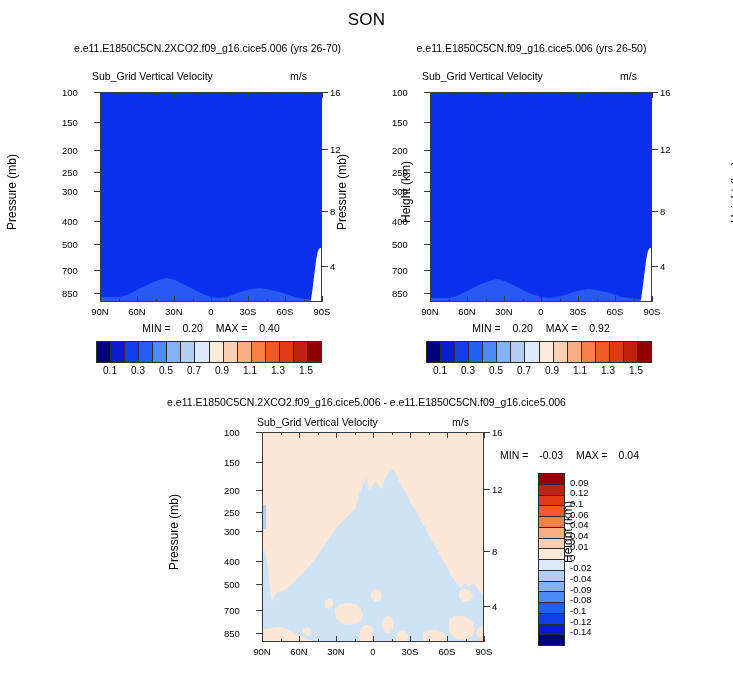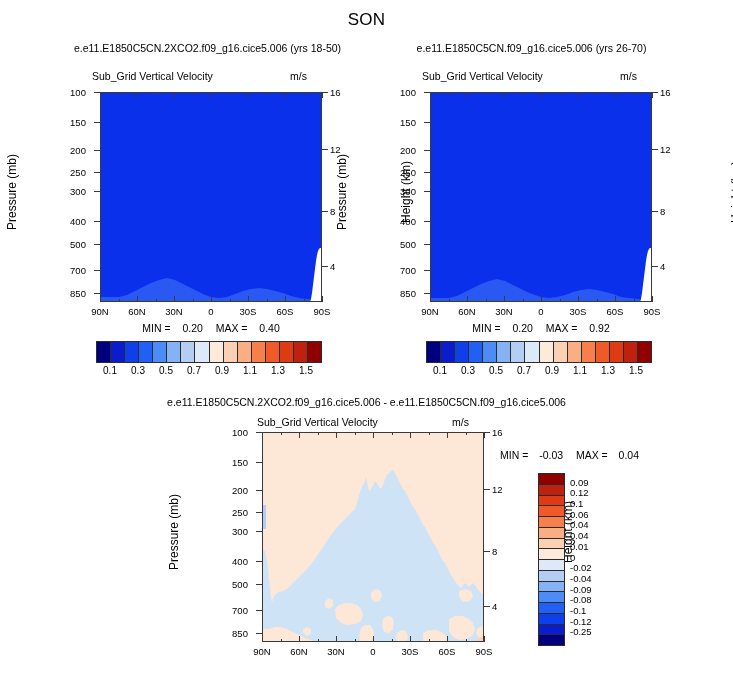--- a/index.html
+++ b/index.html
@@ -18,21 +18,21 @@
   .var-label{font-size:10.5px;white-space:nowrap;}
   .unit-label{font-size:10.5px;white-space:nowrap;}
   .minmax{font-size:10.5px;white-space:nowrap;text-align:center;}
 
   
   .frame{border:1.1px solid #3a3a3a;box-sizing:border-box;overflow:hidden;position:absolute;background:#fff;}
   .fill{position:absolute;left:0;top:0;width:100%;height:100%;}
 
   
   .tick-lab{position:absolute;font-size:9.5px;white-space:nowrap;}
-  .ytick{text-align:center;}
+  .ytick{text-align:left;}
   .xtick{text-align:center;}
 
   .axis-title{position:absolute;font-size:12px;white-space:nowrap;
     transform-origin:center center;}
   .rot-left{transform:rotate(-90deg);}
   .rot-right{transform:rotate(-90deg);}
 
   
   .tk{position:absolute;background:#3a3a3a;}
 
@@ -43,21 +43,21 @@
 
   .cbar-v{position:absolute;display:flex;flex-direction:column-reverse;border:1px solid #2b2b2b;}
   .cbar-v i{display:block;width:100%;flex:1 1 0;}
   .cbar-lab-v{position:absolute;font-size:9.5px;white-space:nowrap;text-align:left;}
 </style>
 </head>
 <body>
 
 <div class="abs" id="main-title">SON</div>
 
-<div class="abs panel-title" style="left:0;top:42px;width:415px;">e.e11.E1850C5CN.2XCO2.f09_g16.cice5.006 (yrs 18-50)</div>
+<div class="abs panel-title" style="left:0;top:42px;width:415px;">e.e11.E1850C5CN.2XCO2.f09_g16.cice5.006 (yrs 26-70)</div>
 
 <div class="abs var-label" style="left:92px;top:70px;">Sub_Grid Vertical Velocity</div>
 <div class="abs unit-label" style="left:290px;top:70px;">m/s</div>
 
 <div class="frame" id="frame1" style="left:100px;top:92px;width:222px;height:210px;">
   <div class="fill">
     <svg width="222" height="210" viewBox="0 0 222 210" preserveAspectRatio="none" style="display:block">
       <rect x="0" y="0" width="222" height="210" fill="#0a30ec"></rect>
 
       <path d="M0,210 L0,204 L18,204 L26,202 L34,198 L42,194 L50,190 L58,187 L66,185 L74,187 L82,191
@@ -147,21 +147,21 @@
   <div class="cbar-lab-h" style="left:96px;top:365px;width:28px;">0.1</div>
   <div class="cbar-lab-h" style="left:124px;top:365px;width:28px;">0.3</div>
   <div class="cbar-lab-h" style="left:152px;top:365px;width:28px;">0.5</div>
   <div class="cbar-lab-h" style="left:180px;top:365px;width:28px;">0.7</div>
   <div class="cbar-lab-h" style="left:208px;top:365px;width:28px;">0.9</div>
   <div class="cbar-lab-h" style="left:236px;top:365px;width:28px;">1.1</div>
   <div class="cbar-lab-h" style="left:264px;top:365px;width:28px;">1.3</div>
   <div class="cbar-lab-h" style="left:292px;top:365px;width:28px;">1.5</div>
 </div>
 
-<div class="abs panel-title" style="left:330px;top:42px;width:403px;">e.e11.E1850C5CN.f09_g16.cice5.006 (yrs 26-70)</div>
+<div class="abs panel-title" style="left:330px;top:42px;width:403px;">e.e11.E1850C5CN.f09_g16.cice5.006 (yrs 26-50)</div>
 
 <div class="abs var-label" style="left:422px;top:70px;">Sub_Grid Vertical Velocity</div>
 <div class="abs unit-label" style="left:620px;top:70px;">m/s</div>
 
 <div class="frame" id="frame2" style="left:430px;top:92px;width:222px;height:210px;">
   <div class="fill">
     <svg width="222" height="210" viewBox="0 0 222 210" preserveAspectRatio="none" style="display:block">
       <rect x="0" y="0" width="222" height="210" fill="#0a30ec"></rect>
       <path d="M0,210 L0,205 L18,205 L26,203 L34,199 L42,195 L50,191 L58,188 L66,186 L74,188 L82,192
                L90,196 L98,200 L104,202 L110,204 L118,205 L126,204 L134,202 L142,199 L150,197 L158,196
@@ -384,21 +384,21 @@
     <div class="cbar-lab-v" style="left: 570px; top: 519.438px;">0.04</div>
     <div class="cbar-lab-v" style="left: 570px; top: 530.125px;">0.04</div>
     <div class="cbar-lab-v" style="left: 570px; top: 540.812px;">0.01</div>
     <div class="cbar-lab-v" style="left: 570px; top: 551.5px;">0</div>
     <div class="cbar-lab-v" style="left: 570px; top: 562.188px;">-0.02</div>
     <div class="cbar-lab-v" style="left: 570px; top: 572.875px;">-0.04</div>
     <div class="cbar-lab-v" style="left: 570px; top: 583.562px;">-0.09</div>
     <div class="cbar-lab-v" style="left: 570px; top: 594.25px;">-0.08</div>
     <div class="cbar-lab-v" style="left: 570px; top: 604.938px;">-0.1</div>
     <div class="cbar-lab-v" style="left: 570px; top: 615.625px;">-0.12</div>
-    <div class="cbar-lab-v" style="left: 570px; top: 626.312px;">-0.25</div>
+    <div class="cbar-lab-v" style="left: 570px; top: 626.312px;">-0.14</div>
   </div>
 
 <div class="tk" style="left: 100px; width: 1px; height: 6px; top: 92px;"></div>
 <div class="tk" style="left: 100px; width: 1px; height: 6px; top: 296px;"></div>
 <div class="tk" style="left: 118.5px; width: 1px; height: 3px; top: 92px;"></div>
 <div class="tk" style="left: 118.5px; width: 1px; height: 3px; top: 299px;"></div>
 <div class="tk" style="left: 137px; width: 1px; height: 6px; top: 92px;"></div>
 <div class="tk" style="left: 137px; width: 1px; height: 6px; top: 296px;"></div>
 <div class="tk" style="left: 155.5px; width: 1px; height: 3px; top: 92px;"></div>
 <div class="tk" style="left: 155.5px; width: 1px; height: 3px; top: 299px;"></div>

